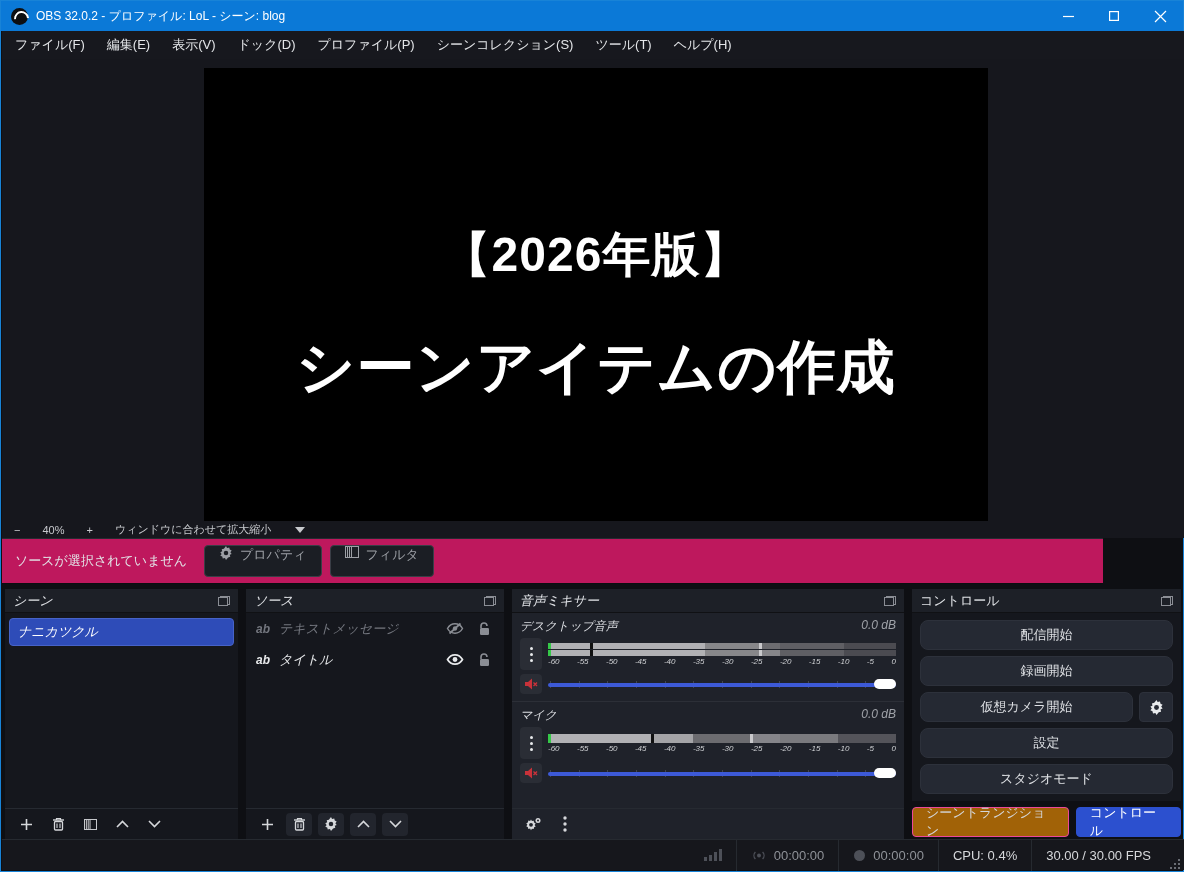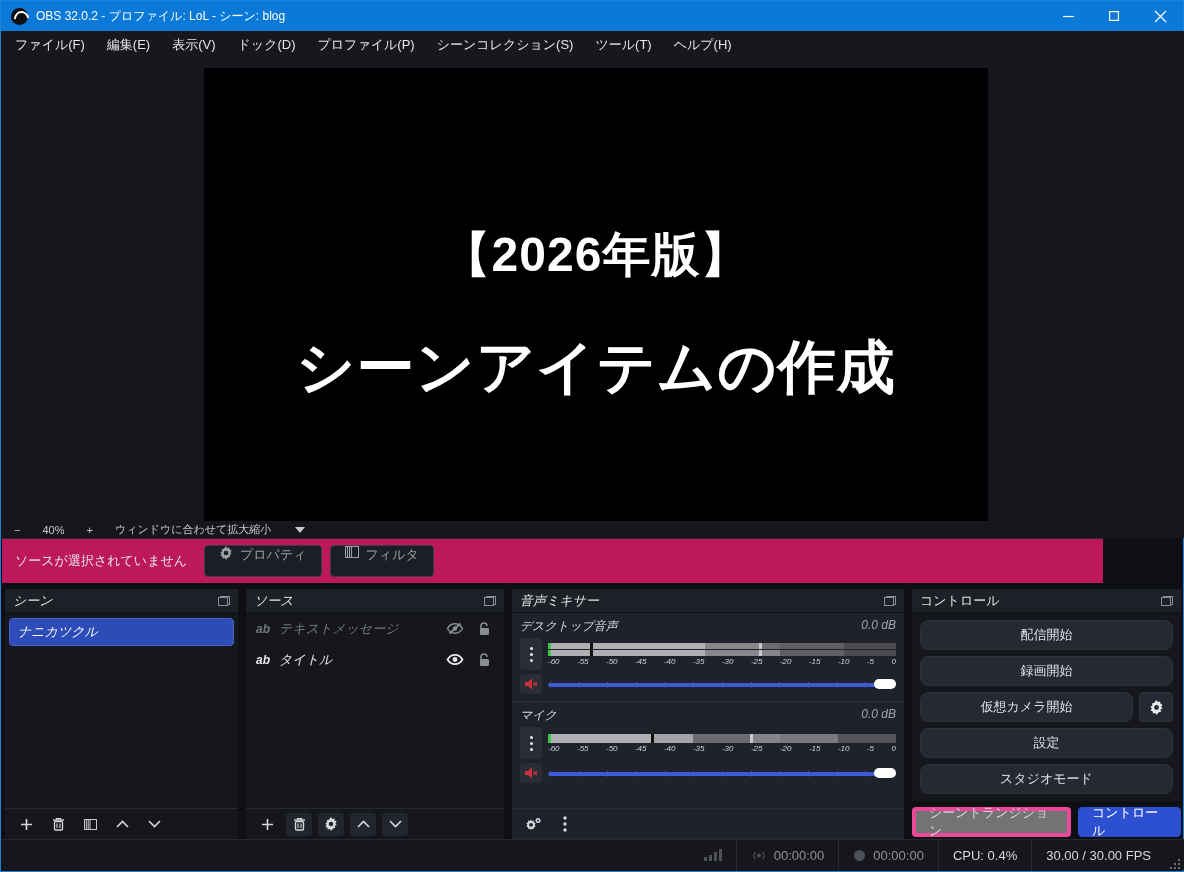--- a/index.html
+++ b/index.html
@@ -118,21 +118,21 @@
   .ctl-btn { height:30px; background:#252933; border:1px solid #2d313b; border-radius:8px; color:#dfe1e5;
     font-size:13px; display:flex; align-items:center; justify-content:center; }
   .ctl-row { display:flex; gap:6px; }
   .ctl-row .ctl-btn.main { flex:1; }
   .ctl-gear { width:34px; height:30px; background:#252933; border:1px solid #2d313b; border-radius:4px;
     display:flex; align-items:center; justify-content:center; color:#e8eaec; }
 
   
   .tabbar { position:absolute; left:0; top:218px; display:flex; gap:7px; }
   .tab { height:30px; border-radius:4px; display:flex; align-items:center; padding:0 13px; font-size:13px; }
-  .tab.inactive { background:#737373; border:4px solid #ec4899; color:#d4d6da; }
+  .tab.inactive { background:#a16207; border:1px solid #ec4899; color:#d4d6da; }
   .tab.active { background:#2c50cf; border:1px solid #2c50cf; color:#fff; }
 
   
   .statusbar { position:absolute; left:1px; bottom:1px; width:1182px; height:31px; background:#16171c;
     border-top:1px solid #262a30; display:flex; align-items:center; justify-content:flex-end;
     font-size:13px; color:#8f9298; }
   .sb-seg { height:31px; display:flex; align-items:center; gap:7px; padding:0 14px; border-left:1px solid #262a30; }
   .sb-strong { color:#d6d8db; }
   .sig { display:flex; align-items:flex-end; gap:2px; height:12px; }
   .sig i { width:3px; background:#4d5058; display:block; }

